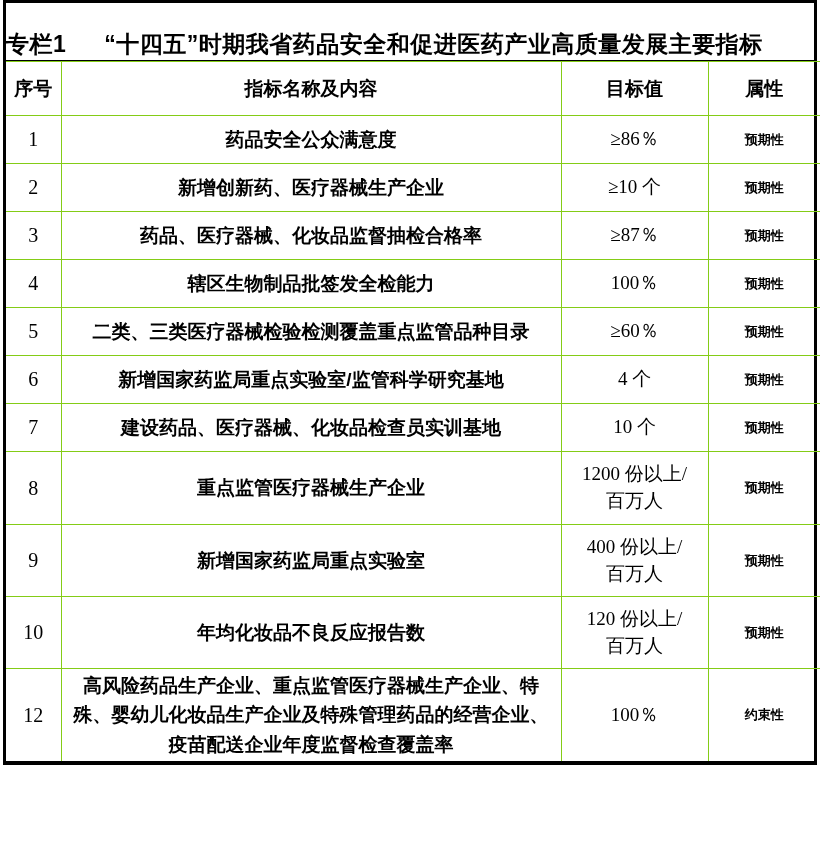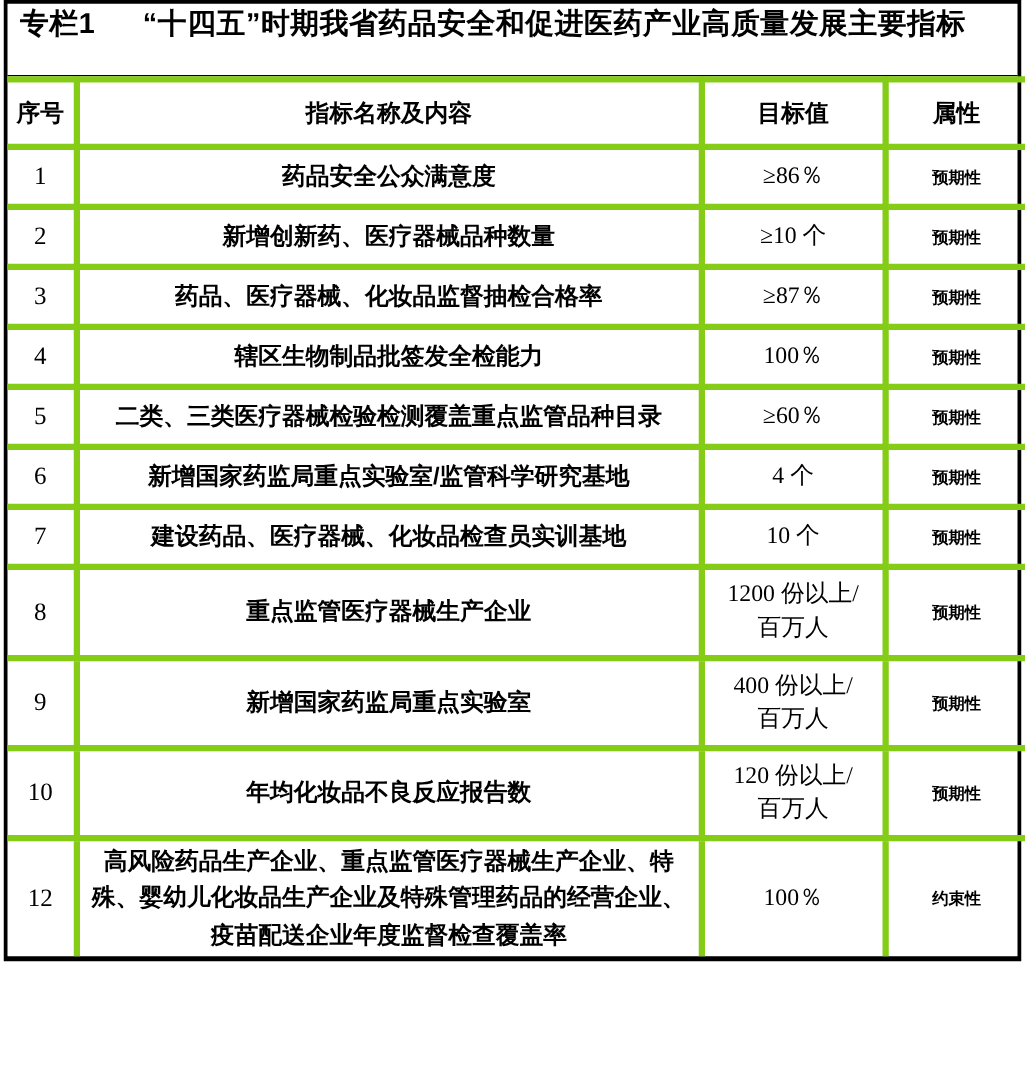--- a/index.html
+++ b/index.html
@@ -20,36 +20,35 @@
     width: 814px;
     margin: 0 auto;
     border: 3px solid #000000;
     border-bottom-width: 4px;
     background: #ffffff;
   }
   .title-row {
     box-sizing: border-box;
     height: 58px;
     display: flex;
-    align-items: flex-start;
-    padding-left: 10px;
+    align-items: flex-end;
     border-bottom: 1px solid #000000;
     font-weight: bold;
     font-size: 23px;
     letter-spacing: 0.5px;
     white-space: nowrap;
   }
   .title-prefix { margin-right: 38px; }
   table.grid {
     border-collapse: collapse;
     table-layout: fixed;
     width: 100%;
   }
   table.grid th, table.grid td {
-    border: 5px solid #84cc16;
+    border: 1px solid #84cc16;
     vertical-align: middle;
     text-align: center;
     box-sizing: border-box;
     padding: 2px 4px;
   }
   table.grid th { font-weight: bold; font-size: 19px; height: 54px; }
   
   table.grid tr > *:first-child { border-left: none; }
   table.grid tr > *:last-child  { border-right: none; }
   table.grid tbody tr:last-child > * { border-bottom: none; }
@@ -119,21 +118,21 @@
       </thead>
       <tbody>
           <tr>
             <td class="col-no">1</td>
             <td class="col-indicator">药品安全公众满意度</td>
             <td class="col-target">≥86％</td>
             <td class="col-attribute">预期性</td>
           </tr>
           <tr>
             <td class="col-no">2</td>
-            <td class="col-indicator">新增创新药、医疗器械品种数量</td>
+            <td class="col-indicator">新增创新药、医疗器械生产企业</td>
             <td class="col-target">≥10 个</td>
             <td class="col-attribute">预期性</td>
           </tr>
           <tr>
             <td class="col-no">3</td>
             <td class="col-indicator">药品、医疗器械、化妆品监督抽检合格率</td>
             <td class="col-target">≥87％</td>
             <td class="col-attribute">预期性</td>
           </tr>
           <tr>

